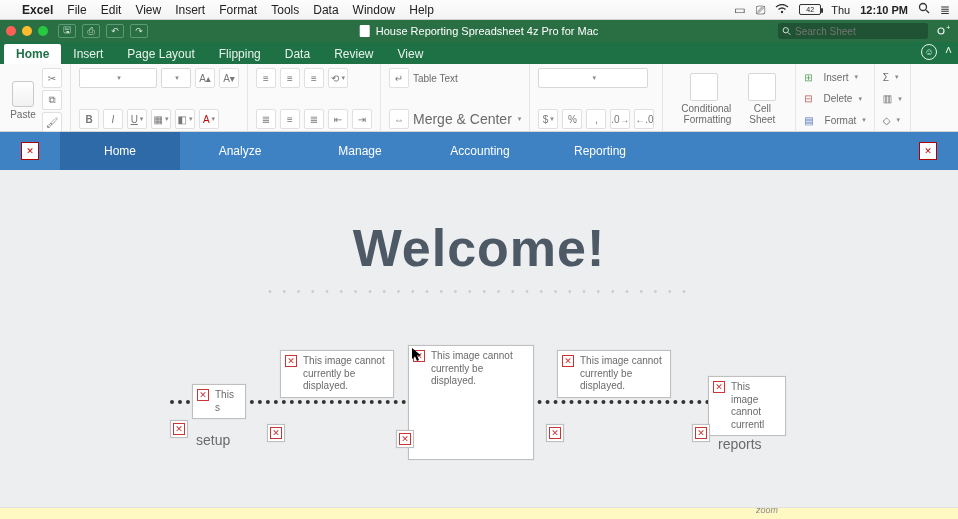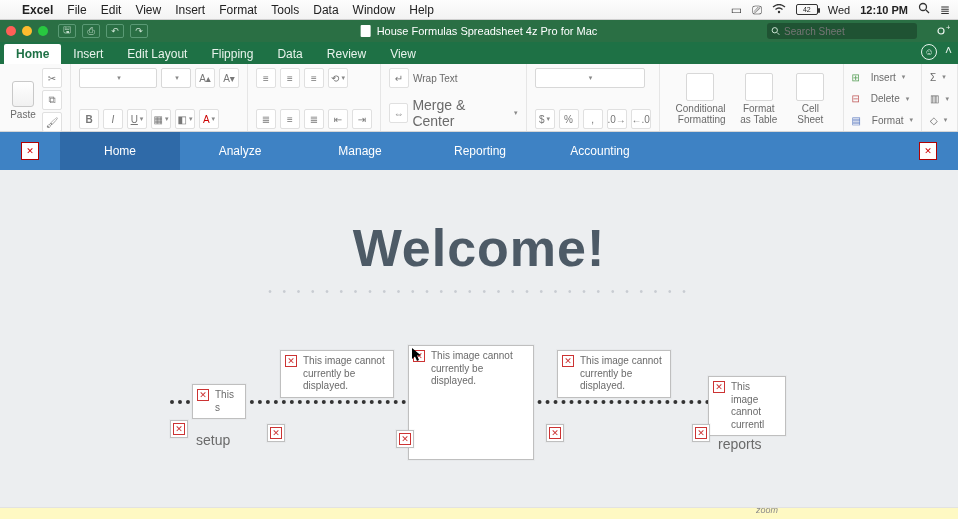--- a/index.html
+++ b/index.html
@@ -18,21 +18,21 @@
 
   
   .titlebar { height: 22px; background: #2a6f44; display: flex; align-items: center; padding: 0 6px; color: #cfe6d6; font-size: 11px; position: relative; }
   .traffic { display:flex; gap:6px; margin-right:10px; }
   .dot { width:10px; height:10px; border-radius:50%; }
   .dot.r{background:#ff5f57;} .dot.y{background:#febc2e;} .dot.g{background:#28c840;}
   .tb-btns { display:flex; gap:6px; margin-right:12px; }
   .tb-btn { width:18px; height:14px; border:1px solid #5a9a75; border-radius:2px; display:flex; align-items:center; justify-content:center; font-size:9px; color:#cfe6d6;}
   .title-center { position:absolute; left:50%; transform:translateX(-50%); display:flex; align-items:center; gap:6px; color:#fff; }
   .title-center .docicon { width:10px; height:12px; background:#fff; border-radius:1px; position:relative; }
-  .search-wrap { margin-left:auto; display:flex; align-items:flex-start; gap:17px; }
+  .search-wrap { margin-left:auto; display:flex; align-items:flex-start; gap:6px; }
   .search-box { background: rgba(0,0,0,.25); border-radius:3px; height:16px; width:150px; display:flex; align-items:center; padding:0 4px; gap:4px;}
   .search-box input { background:transparent; border:none; outline:none; color:#d7ebe0; font-size:10px; width:100%; }
   .share-icon { width:18px; height:16px; display:flex; align-items:center; justify-content:center; color:#e8f3ec; font-size:11px;}
 
   
   .ribbon-tabs { height: 22px; background: #1e7145; display:flex; align-items:flex-end; padding-left:4px; font-size:12px; color:#e8f3ec; position:relative;}
   .rtab { padding: 3px 12px; cursor:default; }
   .rtab.active { background:#fff; color:#1e7145; border-radius:2px 2px 0 0; font-weight:600;}
   .ribbon-tabs .right-icons { position:absolute; right:6px; top:2px; display:flex; gap:8px; color:#e8f3ec; font-size:12px;}
   .smiley { width:16px;height:16px;border:1px solid #e8f3ec;border-radius:50%;display:flex;align-items:center;justify-content:center;font-size:9px;}
@@ -107,21 +107,21 @@
     <span class="icon">
       <svg width="14" height="10" viewBox="0 0 14 10">
           <path d="M1 3 Q7 -2 13 3" stroke="#333" fill="none" stroke-width="1.3"></path>
           <path d="M3.5 5.5 Q7 2.5 10.5 5.5" stroke="#333" fill="none" stroke-width="1.3"></path>
           <circle cx="7" cy="8" r="1.2" fill="#333"></circle>
         </svg>
     </span>
     <span class="battery">
         <span class="pct">42</span>
       </span>
-    <span>Wed</span>
+    <span>Thu</span>
     <span style="font-weight:600">12:10 PM</span>
     <span class="icon">
       <svg width="12" height="12" viewBox="0 0 12 12">
           <circle cx="5" cy="5" r="3.5" stroke="#333" fill="none" stroke-width="1.3"></circle>
           <line x1="8" y1="8" x2="11" y2="11" stroke="#333" stroke-width="1.3"></line>
         </svg>
     </span>
     <span class="icon">≣</span>
   </div>
 </div>
@@ -133,21 +133,21 @@
     <div class="dot g"></div>
   </div>
   <div class="tb-btns">
     <div class="tb-btn">🖫</div>
     <div class="tb-btn">⎙</div>
     <div class="tb-btn">↶</div>
     <div class="tb-btn">↷</div>
   </div>
   <div class="title-center">
     <span class="docicon"></span>
-    <span>House Formulas Spreadsheet 4z Pro for Mac</span>
+    <span>House Reporting Spreadsheet 4z Pro for Mac</span>
   </div>
   <div class="search-wrap">
     <div class="search-box">
       <svg width="10" height="10" viewBox="0 0 12 12">
           <circle cx="5" cy="5" r="3.5" stroke="#cfe6d6" fill="none" stroke-width="1.3"></circle>
           <line x1="8" y1="8" x2="11" y2="11" stroke="#cfe6d6" stroke-width="1.3"></line>
         </svg>
       <input placeholder="Search Sheet" style="">
     </div>
     <div class="share-icon">
@@ -155,21 +155,21 @@
           <circle cx="5" cy="6" r="3" stroke="#e8f3ec" fill="none" stroke-width="1.2"></circle>
           <text x="10" y="5" font-size="8" fill="#e8f3ec">+</text>
         </svg>
     </div>
   </div>
 </div>
 
 <div class="ribbon-tabs">
   <div class="rtab active">Home</div>
   <div class="rtab">Insert</div>
-  <div class="rtab">Edit Layout</div>
+  <div class="rtab">Page Layout</div>
   <div class="rtab">Flipping</div>
   <div class="rtab">Data</div>
   <div class="rtab">Review</div>
   <div class="rtab">View</div>
   <div class="right-icons">
     <div class="smiley">☺</div>
     <span>˄</span>
   </div>
 </div>
 
@@ -228,21 +228,21 @@
       <div class="btnsm">≡</div>
       <div class="btnsm">≣</div>
       <div class="btnsm">⇤</div>
       <div class="btnsm">⇥</div>
     </div>
   </div>
 
   <div class="rgroup">
     <div class="row">
         <div class="btnsm">↵</div>
-        <span style="font-size:10px">Wrap Text</span>
+        <span style="font-size:10px">Table Text</span>
       </div>
     <div class="row">
         <div class="btnsm">⇔</div>
         <span style="font-size:14px">Merge &amp; Center</span>
         <span class="tri">▾</span>
       </div>
   </div>
 
   <div class="rgroup">
     <div class="row">
@@ -259,24 +259,20 @@
     </div>
   </div>
 
   <div class="rgroup" style="display:flex;flex-direction:row">
     <div class="bigv">
         <div class="bigicon"></div>
         <div style="text-align:right;max-width:54px">Conditional Formatting</div>
       </div>
     <div class="bigv">
         <div class="bigicon"></div>
-        <div style="text-align:center;max-width:44px">Format as Table</div>
-      </div>
-    <div class="bigv">
-        <div class="bigicon"></div>
         <div style="text-align:center;max-width:38px">Cell Sheet</div>
       </div>
   </div>
 
   <div class="rgroup cells">
     <div class="line"><span style="color:#5aa15a">⊞</span>&nbsp;<span>Insert</span><span class="tri">▾</span></div>
     <div class="line"><span style="color:#c05a5a">⊟</span>&nbsp;<span>Delete</span><span class="tri">▾</span></div>
     <div class="line"><span style="color:#5a7ac0">▤</span>&nbsp;<span>Format</span><span class="tri">▾</span></div>
   </div>
 
@@ -288,22 +284,22 @@
 
 </div>
 
 <div class="sheetnav">
   <div class="sn-icon">
       <div class="sq">✕</div>
     </div>
   <div class="sn-tab active">Home</div>
   <div class="sn-tab">Analyze</div>
   <div class="sn-tab">Manage</div>
+  <div class="sn-tab">Accounting</div>
   <div class="sn-tab">Reporting</div>
-  <div class="sn-tab">Accounting</div>
   <div class="sn-icon sn-right">
       <div class="sq">✕</div>
     </div>
 </div>
 
 <div class="canvas">
   <div class="welcome">
     <h1>Welcome!</h1>
     <div class="dots-under">• • • • • • • • • • • • • • • • • • • • • • • • • • • • • •</div>
   </div>

